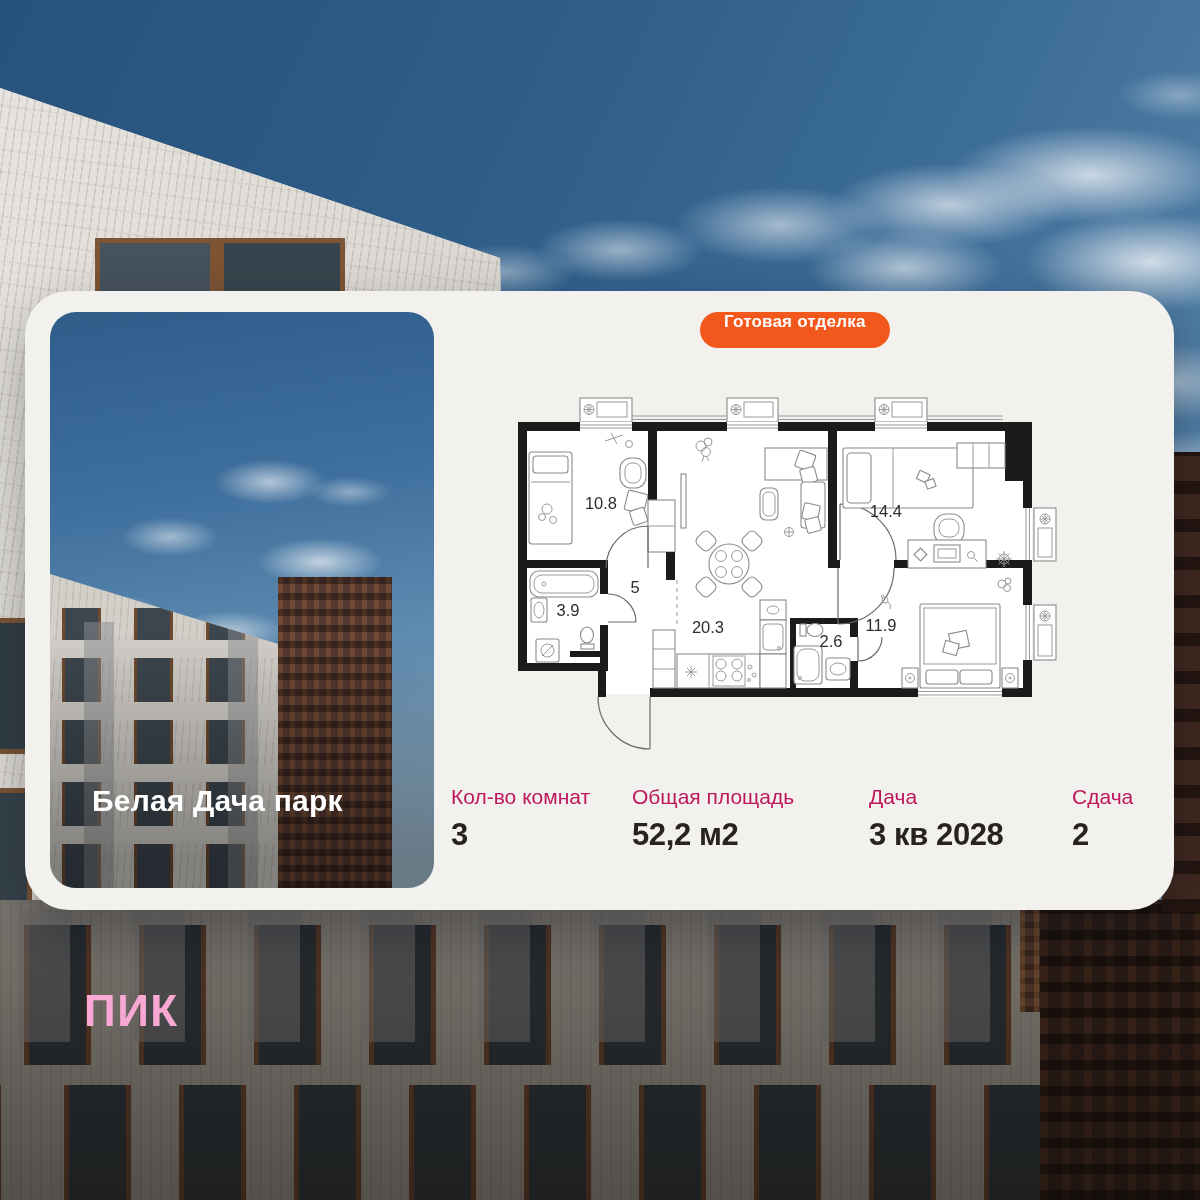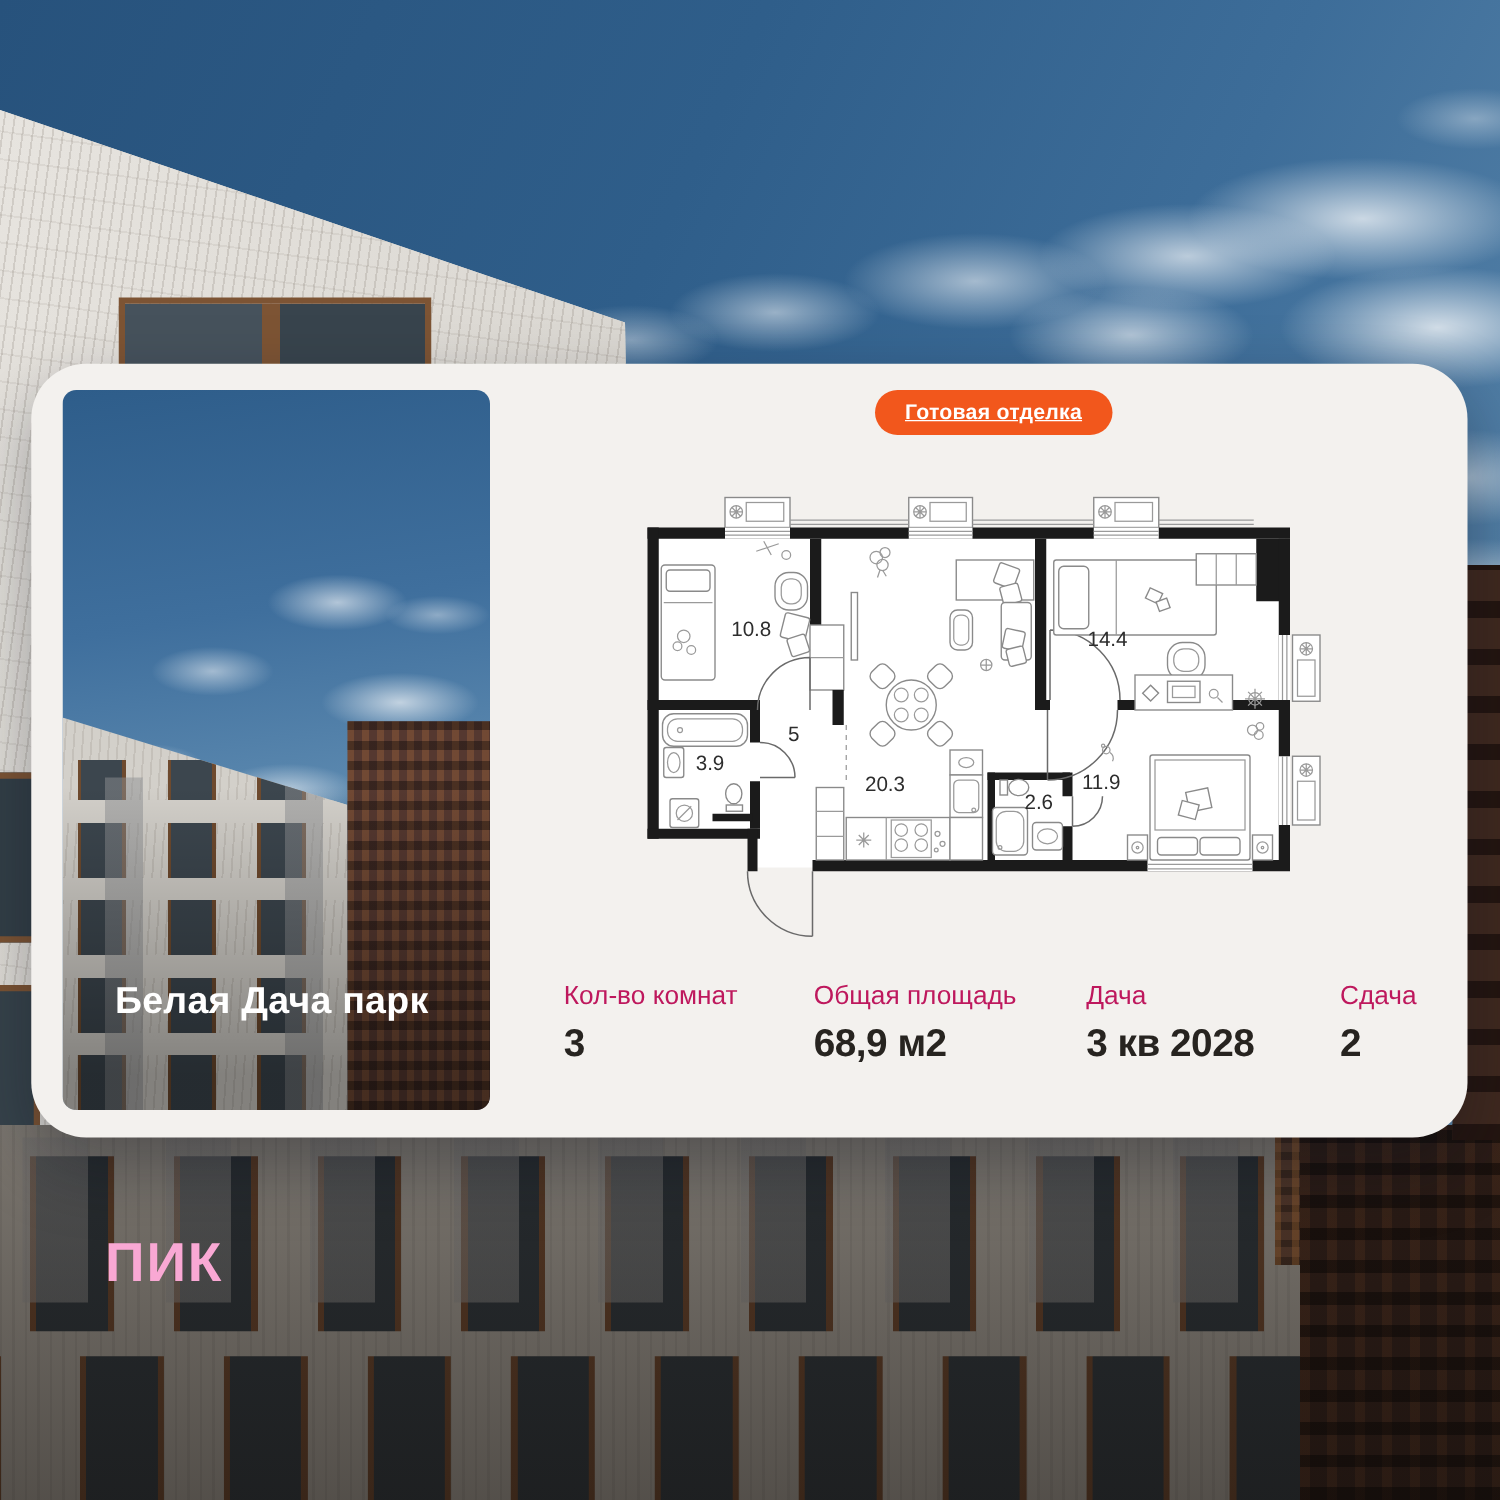--- a/index.html
+++ b/index.html
@@ -68,21 +68,21 @@
         letter-spacing:1.5px;z-index:4;}
 
   
   .card{
     position:absolute;left:25px;top:291px;width:1149px;height:619px;
     background:#F3F1EE;border-radius:44px;z-index:3;
     box-shadow:0 22px 55px rgba(10,15,25,.35);
   }
 
   
-  .photo{position:absolute;left:25px;top:21px;width:342px;height:576px;border-radius:11px;overflow:hidden;}
+  .photo{position:absolute;left:25px;top:21px;width:342px;height:576px;border-radius:26px;overflow:hidden;padding-left:42px;}
   .p-sky{position:absolute;inset:0;
     background:linear-gradient(172deg,#2e5d8a 0%,#3f6f9d 32%,#5d8ab0 58%,#86abc8 78%,#a8c4d8 95%);}
   .p-clouds{position:absolute;inset:0;
     background-image:
       radial-gradient(ellipse 80px 32px at 220px 170px, rgba(255,255,255,.6) 0%, rgba(255,255,255,0) 70%),
       radial-gradient(ellipse 70px 28px at 120px 225px, rgba(255,255,255,.5) 0%, rgba(255,255,255,0) 70%),
       radial-gradient(ellipse 90px 34px at 270px 250px, rgba(255,255,255,.65) 0%, rgba(255,255,255,0) 70%),
       radial-gradient(ellipse 60px 24px at 70px 300px, rgba(255,255,255,.45) 0%, rgba(255,255,255,0) 70%),
       radial-gradient(ellipse 80px 30px at 180px 320px, rgba(255,255,255,.55) 0%, rgba(255,255,255,0) 70%),
       radial-gradient(ellipse 60px 22px at 300px 180px, rgba(255,255,255,.4) 0%, rgba(255,255,255,0) 70%);}
@@ -98,36 +98,36 @@
     background-image:repeating-linear-gradient(90deg, transparent 0 34px, #8d8f92 34px 64px, transparent 64px 144px);}
   .p-tower{position:absolute;left:228px;top:265px;width:114px;height:311px;background-color:#553830;
     background-image:
       repeating-linear-gradient(0deg, rgba(0,0,0,0.35) 0 7px, transparent 7px 16px),
       repeating-linear-gradient(90deg, rgba(240,150,70,0.18) 0 5px, transparent 5px 12px);}
   .p-shade{position:absolute;inset:0;background:linear-gradient(180deg, rgba(0,0,0,0) 55%, rgba(0,0,0,0.38) 95%);}
   .p-title{position:absolute;left:42px;bottom:70px;font-size:30px;font-weight:bold;color:#fff;letter-spacing:.2px;}
 
   
   .badge{position:absolute;left:675px;top:21px;height:36px;border-radius:18px;background:#F2571C;
-    display:inline-flex;align-items:center;padding:0 24px;color:#fff;font-size:17px;font-weight:bold;letter-spacing:.2px;text-decoration:underline;}
+    display:inline-flex;align-items:flex-start;padding:0 24px;color:#fff;font-size:17px;font-weight:bold;letter-spacing:.2px;}
 
   
   .plan{position:absolute;left:473px;top:101px;}
   .plan .wall{fill:#1b1b1b;}
   .plan .win{fill:#ffffff;}
   .plan .furn{fill:#ffffff;stroke:#8a8a8a;stroke-width:1.1;}
   .plan .thin{stroke:#9a9a9a;stroke-width:1;fill:none;}
   .plan .door{stroke:#6a6a6a;stroke-width:1.2;fill:none;}
   .plan .area{font-family:"Liberation Sans",sans-serif;font-size:16.5px;fill:#2d2d2d;text-anchor:middle;}
 
   
   .stat{position:absolute;top:494px;}
   .stat .stat-label{font-size:21px;color:#be185d;}
   .stat .stat-value{margin-top:8px;font-size:31px;font-weight:bold;color:#272420;letter-spacing:-.4px;}
-  .s0{left:426px}.s1{left:626px}.s2{left:844px}.s3{left:1047px}
+  .s0{left:426px}.s1{left:607px}.s2{left:844px}.s3{left:1047px}
 </style>
 </head>
 <body>
 
 <div class="stage">
 
   <div class="sky"></div>
   <div class="clouds"></div>
   <div class="building-left">
     <div class="blw blw1"></div>
@@ -385,21 +385,21 @@
       <text class="area" x="383" y="239">11.9</text>
     </svg>
 
     <div class="stats">
       <div class="stat s0">
         <div class="stat-label">Кол-во комнат</div>
         <div class="stat-value">3</div>
       </div>
       <div class="stat s1">
         <div class="stat-label">Общая площадь</div>
-        <div class="stat-value">68,9 м2</div>
+        <div class="stat-value">52,2 м2</div>
       </div>
       <div class="stat s2">
         <div class="stat-label">Дача</div>
         <div class="stat-value">3 кв 2028</div>
       </div>
       <div class="stat s3">
         <div class="stat-label">Сдача</div>
         <div class="stat-value">2</div>
       </div>
     </div>

